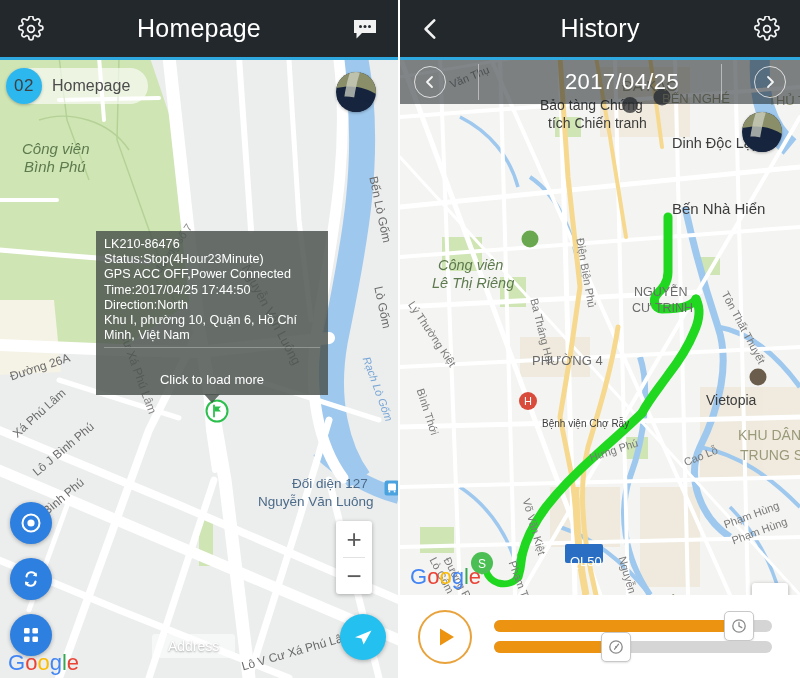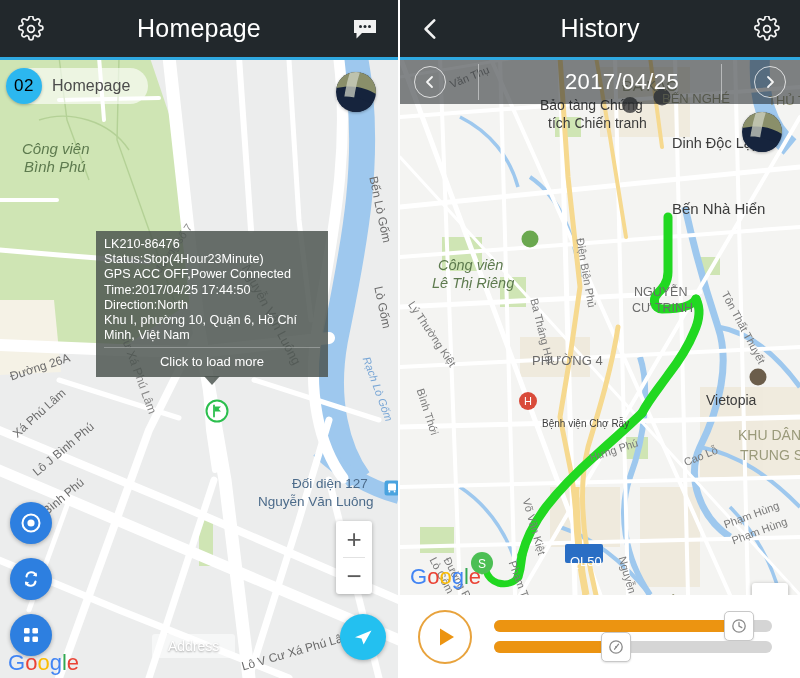--- a/index.html
+++ b/index.html
@@ -42,21 +42,21 @@
   
   .refresh-pill {
     position: absolute; left: 6px; top: 68px; height: 36px;
     display: flex; align-items: center;
     background: rgba(255,255,255,.62);
     border-radius: 18px; padding-right: 18px;
     z-index: 20;
   }
   .refresh-badge {
     width: 36px; height: 36px; border-radius: 50%;
-    background: #2cb7ef; color: #000000;
+    background: #2cb7ef; color: #404040;
     display: flex; align-items: center; justify-content: center;
     font-size: 17px; letter-spacing: .5px;
     box-shadow: 0 1px 3px rgba(0,0,0,.25);
   }
   .refresh-label { margin-left: 10px; font-size: 16px; color: #4c4c4c; }
 
   .sat-thumb {
     position: absolute; right: 22px; top: 72px;
     width: 40px; height: 40px; border-radius: 50%;
     overflow: hidden; z-index: 20;
@@ -68,21 +68,21 @@
   .info-popup {
     position: absolute; left: 96px; top: 231px; width: 232px;
     background: rgba(72,80,76,.82);
     color: #ffffff; z-index: 25;
     padding: 6px 8px 0 8px;
     font-size: 12.6px; line-height: 15.2px;
   }
   .info-popup .row { white-space: nowrap; }
   .info-divider { height: 1px; background: rgba(255,255,255,.28); margin: 4px 0 0 0; }
   .info-more {
-    text-align: center; padding: 6px 0 7px 0; font-size: 13px; color: #ffffff;
+    text-align: center; padding: 6px 0 7px 0; font-size: 13px; color: #ffffff; margin-top: 18px;
   }
   .popup-tail {
     position: absolute; left: 50%; bottom: -8px; margin-left: -8px;
     width: 0; height: 0; border-left: 8px solid transparent;
     border-right: 8px solid transparent; border-top: 9px solid rgba(72,80,76,.82);
   }
 
   
   .fab-col { position: absolute; left: 10px; bottom: 22px; z-index: 22; }
   .fab {

